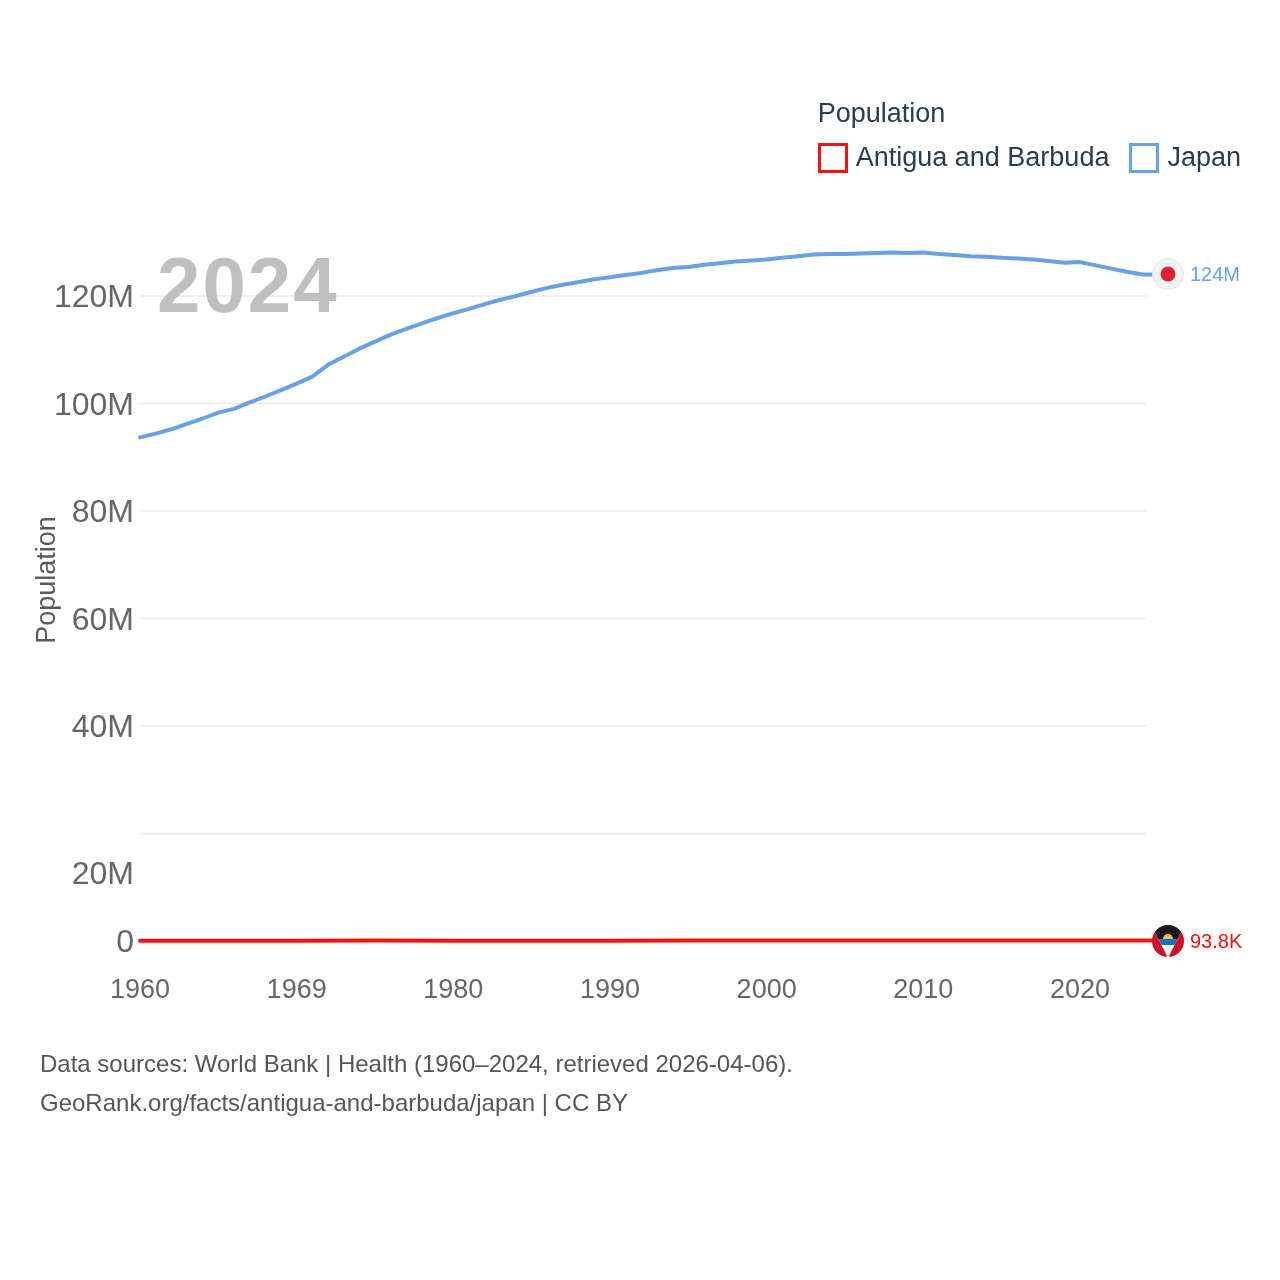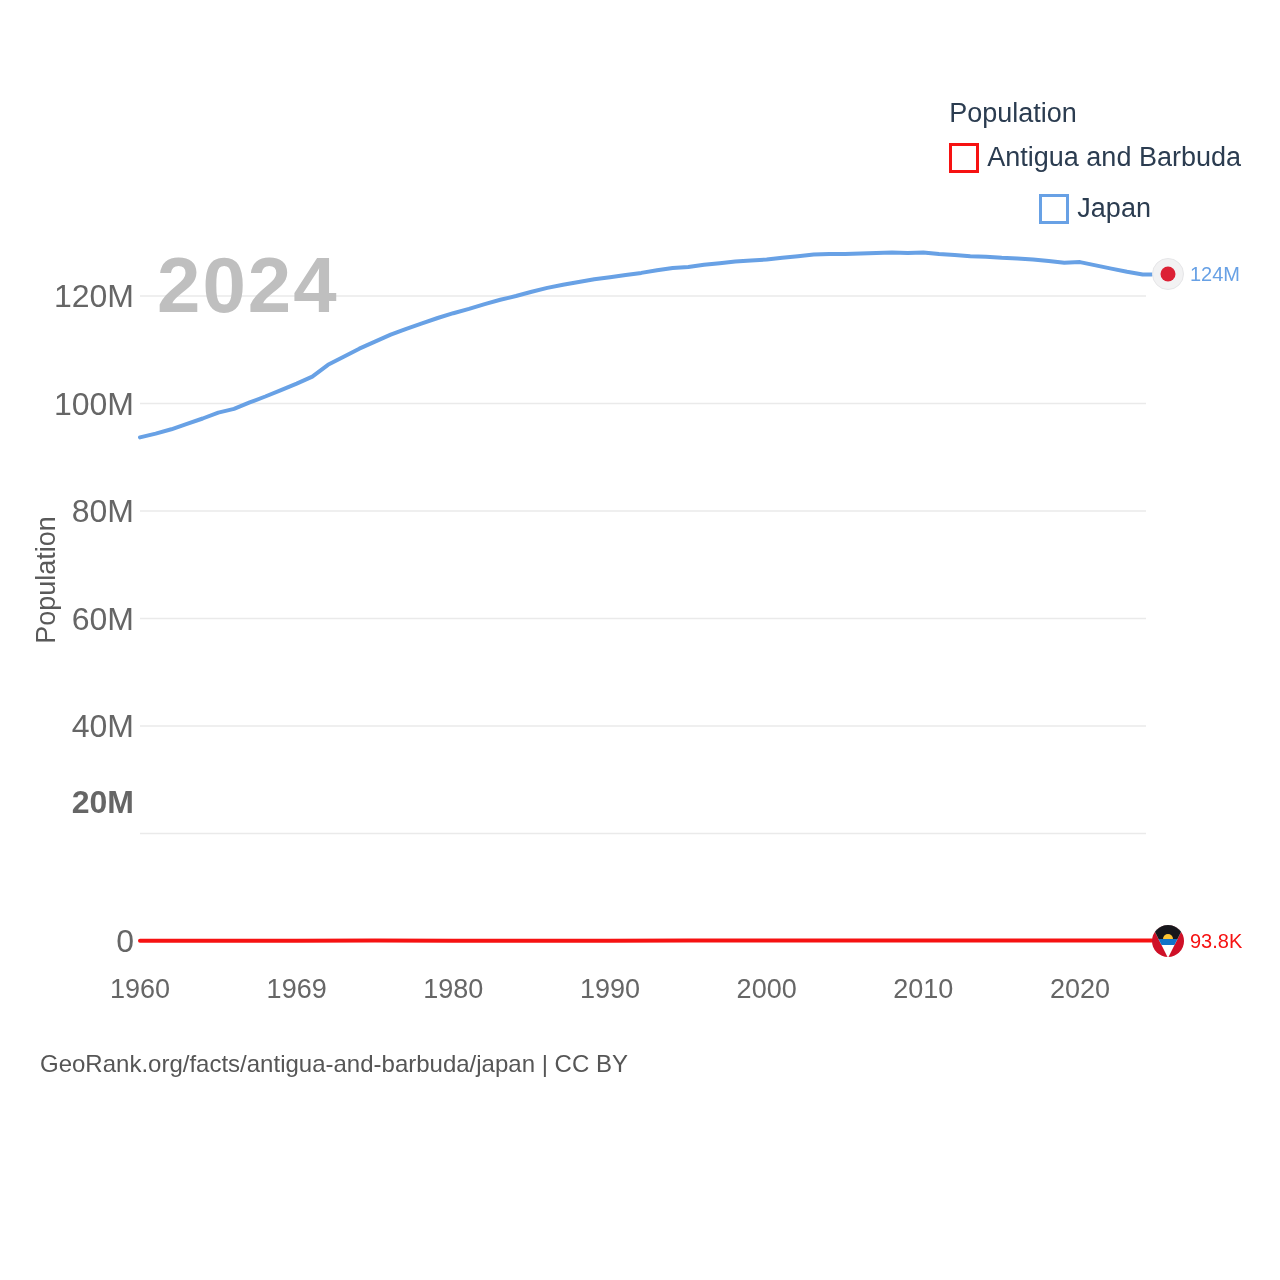--- a/index.html
+++ b/index.html
@@ -7,21 +7,21 @@
     position:relative;width:1280px;height:1280px;background:#ffffff;overflow:hidden;
     font-family:"Liberation Sans","DejaVu Sans",sans-serif;
   }
   #plot{position:absolute;left:0;top:0;}
   .watermark{
     position:absolute;left:157px;top:231px;
     font-size:78px;font-weight:700;color:#bfbfbf;letter-spacing:2px;line-height:1;margin-top:15px;
   }
   .legend{position:absolute;right:39px;top:98px;text-align:left;}
   .legend-title{font-size:27px;color:#2b3c50;margin-bottom:13px;}
-  .legend-items{display:flex;align-items:center;gap:20px;flex-direction:column;}
+  .legend-items{display:flex;align-items:center;gap:20px;}
   .legend-item{display:flex;align-items:center;cursor:pointer;}
   .swatch{width:24px;height:24px;border:3px solid #000;background:#fff;margin-right:8px;flex:0 0 auto;}
   .legend-label{font-size:27px;color:#2b3c50;white-space:nowrap;}
   .y-axis-title{
     position:absolute;left:46px;top:580px;
     transform:translate(-50%,-50%) rotate(-90deg);
     font-size:27px;color:#595959;white-space:nowrap;
   }
   .ytick{position:absolute;left:0;width:134px;text-align:right;
     font-size:32px;color:#666;height:32px;line-height:32px;}
@@ -65,21 +65,21 @@
         <span class="swatch" id="swatch-japan" style="border-color: rgb(104, 161, 229);"></span>
         <span class="legend-label">Japan</span>
       </div>
     </div>
   </div>
 
   <div class="y-axis-title">Population</div>
 
   <div id="y-ticks" class="layer">
       <div class="ytick" style="top: 925px;">0</div>
-      <div class="ytick" style="top: 786px; font-weight: bold;">20M</div>
+      <div class="ytick" style="top: 857px;">20M</div>
       <div class="ytick" style="top: 710px;">40M</div>
       <div class="ytick" style="top: 602.5px;">60M</div>
       <div class="ytick" style="top: 495px;">80M</div>
       <div class="ytick" style="top: 387.5px;">100M</div>
       <div class="ytick" style="top: 280px;">120M</div>
     </div>
   <div id="x-ticks" class="layer">
       <div class="xtick" style="left: 80px;">1960</div>
       <div class="xtick" style="left: 236.667px;">1969</div>
       <div class="xtick" style="left: 393.333px;">1980</div>
@@ -105,16 +105,17 @@
       <rect x="0" y="0" width="34" height="34" fill="#cf1027"></rect>
       <polygon points="0,0 34,0 17,34" fill="#ffffff"></polygon>
       <polygon points="0,0 34,0 26.5,15 7.5,15" fill="#17171c"></polygon>
       <circle cx="17" cy="15" r="5" fill="#fcc434"></circle>
       <polygon points="7.5,15 26.5,15 23.5,21 10.5,21" fill="#1273c8"></polygon>
     </g>
   </svg>
   <div class="end-label antigua" id="label-antigua" style="color: rgb(246, 18, 18);">93.8K</div>
 
   <div class="footer">
+    <div>Data sources: World Bank | Health (1960–2024, retrieved 2026-04-06).</div>
     <div>GeoRank.org/facts/antigua-and-barbuda/japan | CC BY</div>
   </div>
 
 </div>
 
 </body></html>

